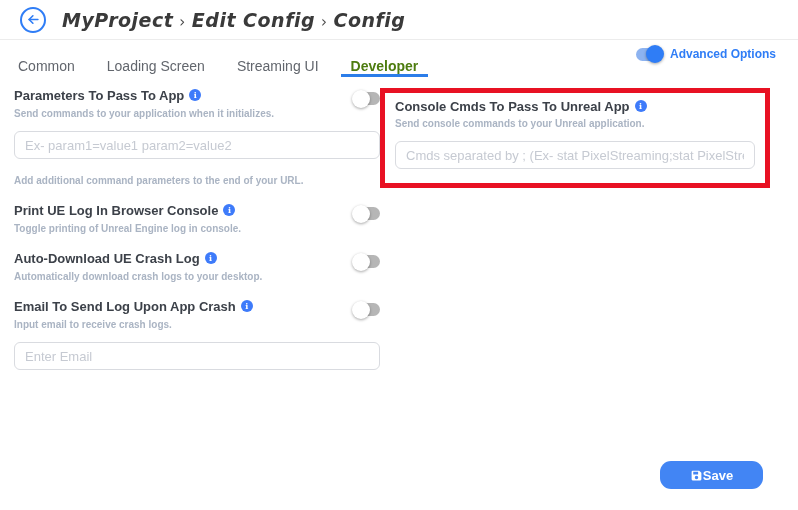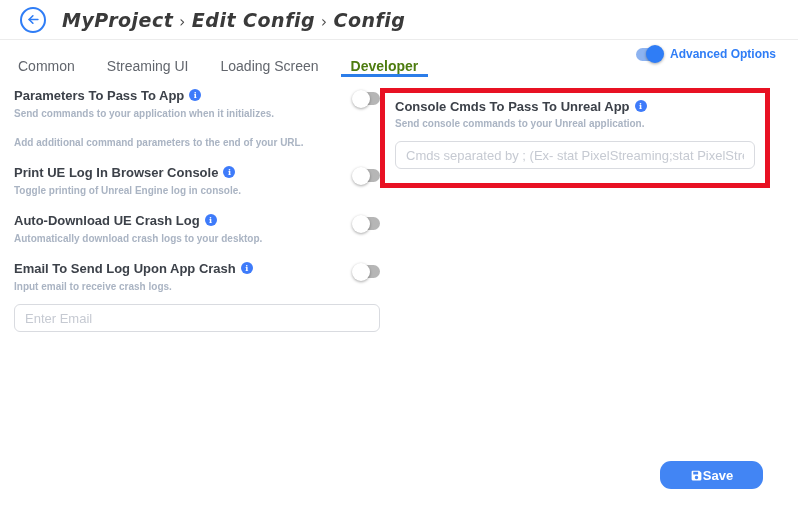--- a/index.html
+++ b/index.html
@@ -85,22 +85,22 @@
         </svg>
       </span>
     </div>
     <div class="crumb">
       <span>MyProject</span><span class="sep">›</span><span>Edit Config</span><span class="sep">›</span><span>Config</span>
     </div>
   </div>
 
   <div class="tabbar">
     <div class="tab">Common</div>
+    <div class="tab">Loading Screen</div>
     <div class="tab">Streaming UI</div>
-    <div class="tab">Loading Screen</div>
     <div class="tab active">Developer</div>
     <div class="adv">
       <div class="toggle on">
           <div class="knob"></div>
         </div>
       <span class="adv-label">Advanced Options</span>
     </div>
   </div>
 
   <div class="content">
@@ -108,20 +108,21 @@
     <div class="col-left">
 
       <div class="setting">
         <div class="setting-head">
           <div class="setting-title"><span>Parameters To Pass To App</span><span class="info-icon">i</span></div>
           <div class="toggle">
               <div class="knob"></div>
             </div>
         </div>
         <div class="setting-desc">Send commands to your application when it initializes.</div>
+        <input class="text-input" type="text" placeholder="Ex- param1=value1 param2=value2" style="">
       </div>
 
       <div class="setting">
         <div class="setting-desc">Add additional command parameters to the end of your URL.</div>
       </div>
 
       <div class="setting">
         <div class="setting-head">
           <div class="setting-title"><span>Print UE Log In Browser Console</span><span class="info-icon">i</span></div>
           <div class="toggle">

